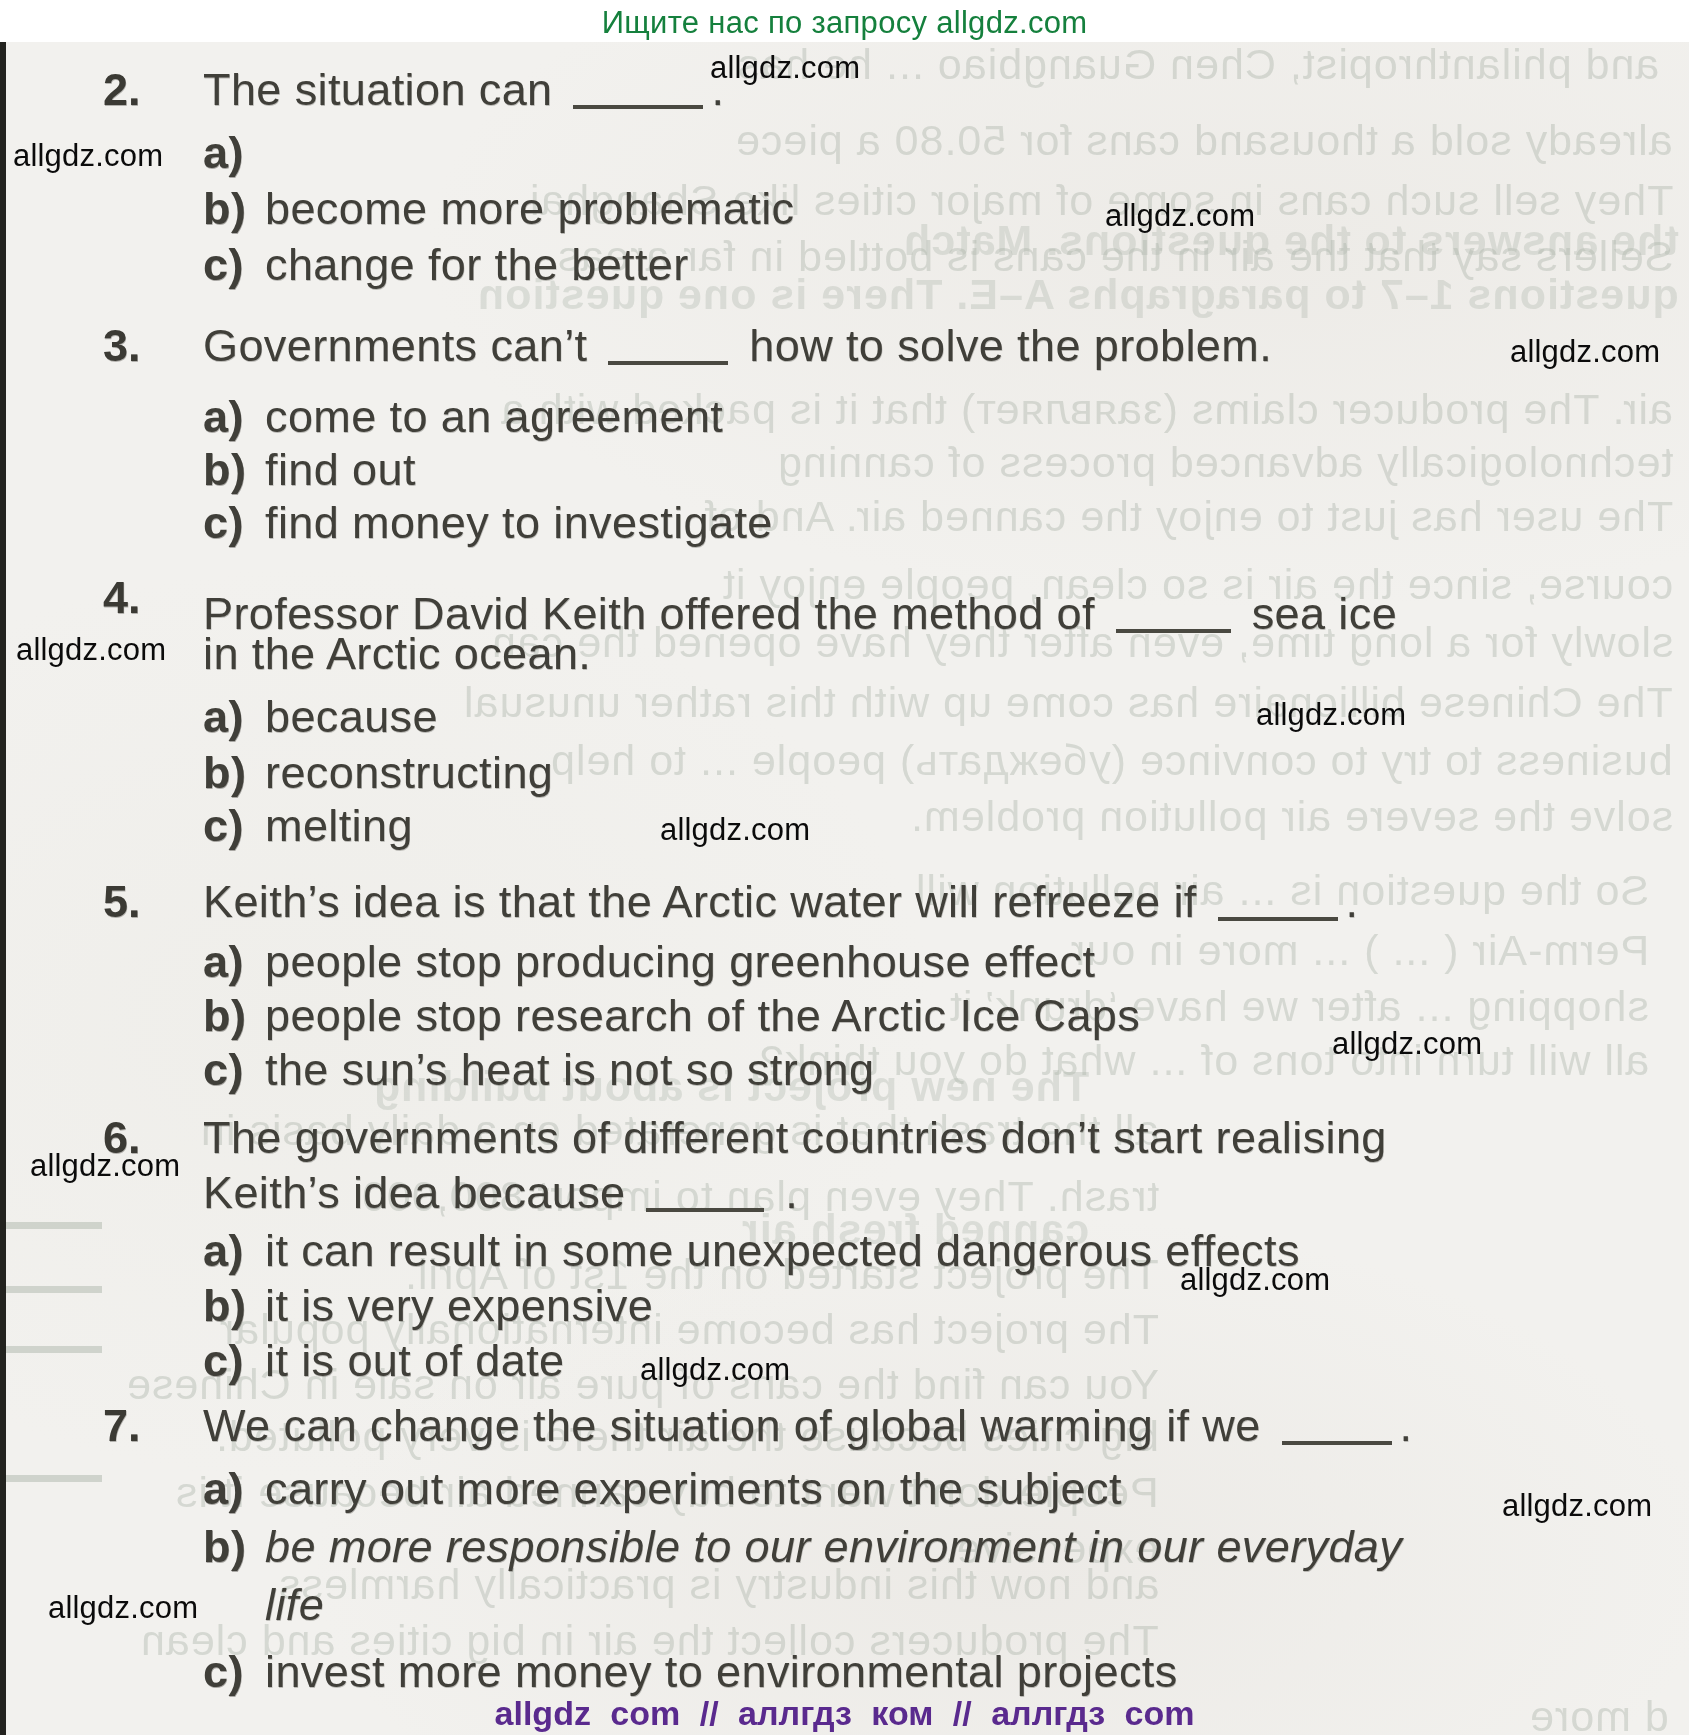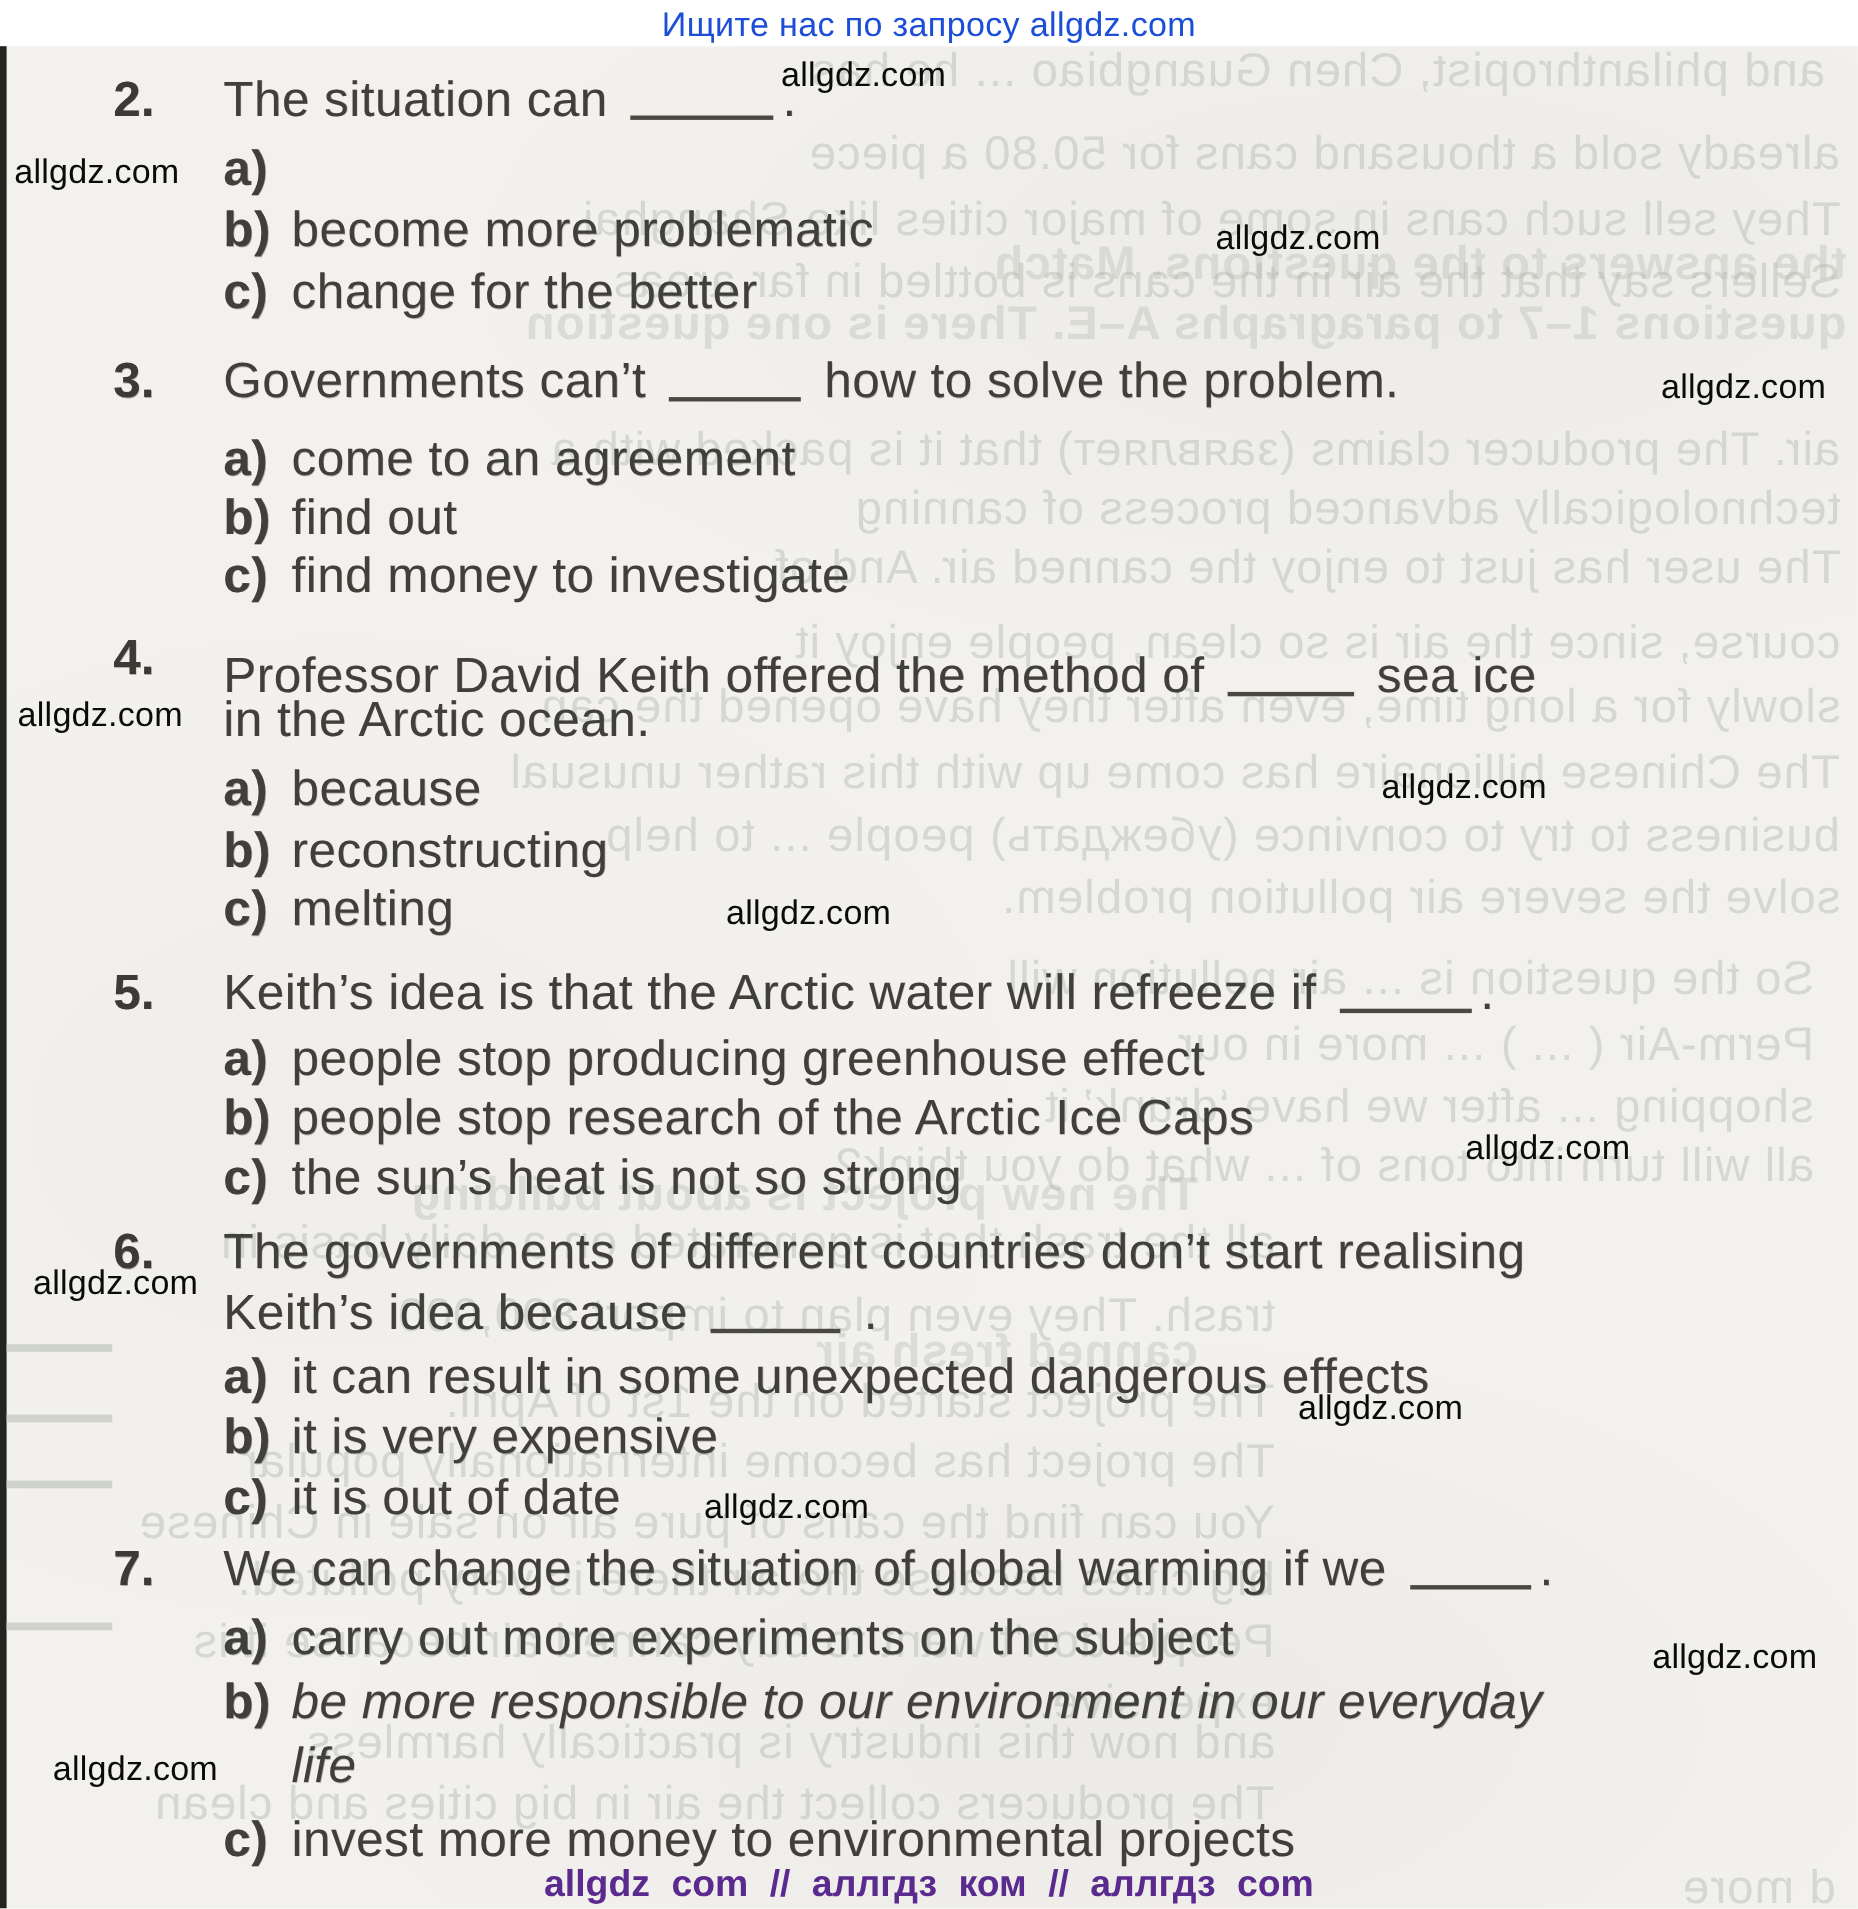--- a/index.html
+++ b/index.html
@@ -51,21 +51,21 @@
   .opt.wrap .text{flex:1;font-style:italic;}
   .dash{position:absolute;left:6px;width:96px;height:7px;background:#c9cec6;opacity:.85;}
   .footer{
     position:absolute;top:1694px;left:0;width:100%;text-align:center;
     font-size:34px;font-weight:700;word-spacing:10px;white-space:nowrap;
   }
 </style>
 </head>
 <body>
 
-<div class="promo" style="color: #1d4ed8;">Ищите нас по запросу allgdz.com</div>
+<div class="promo" style="color: #15803d;">Ищите нас по запросу allgdz.com</div>
 
 <div class="page"></div>
 <div class="edge"></div>
 
 <div class="layer" id="bleed-layer">
     <div class="bleed-line" style="top: 40px; right: 30px; color: rgb(174, 182, 172);">and philanthropist, Chen Guangbiao ... he has</div>
     <div class="bleed-line" style="top: 116px; right: 16px; color: rgb(174, 182, 172);">already sold a thousand cans for 50.80 a piece</div>
     <div class="bleed-line" style="top: 176px; right: 16px; color: rgb(174, 182, 172);">They sell such cans in some of major cities like Shanghai.</div>
     <div class="bleed-line" style="top: 232px; right: 16px; color: rgb(174, 182, 172);">Sellers say that the air in the cans is bottled in far areas</div>
     <div class="bleed-line b" style="top: 216px; right: 10px; color: rgb(174, 182, 172);">the answers to the questions. Match</div>

